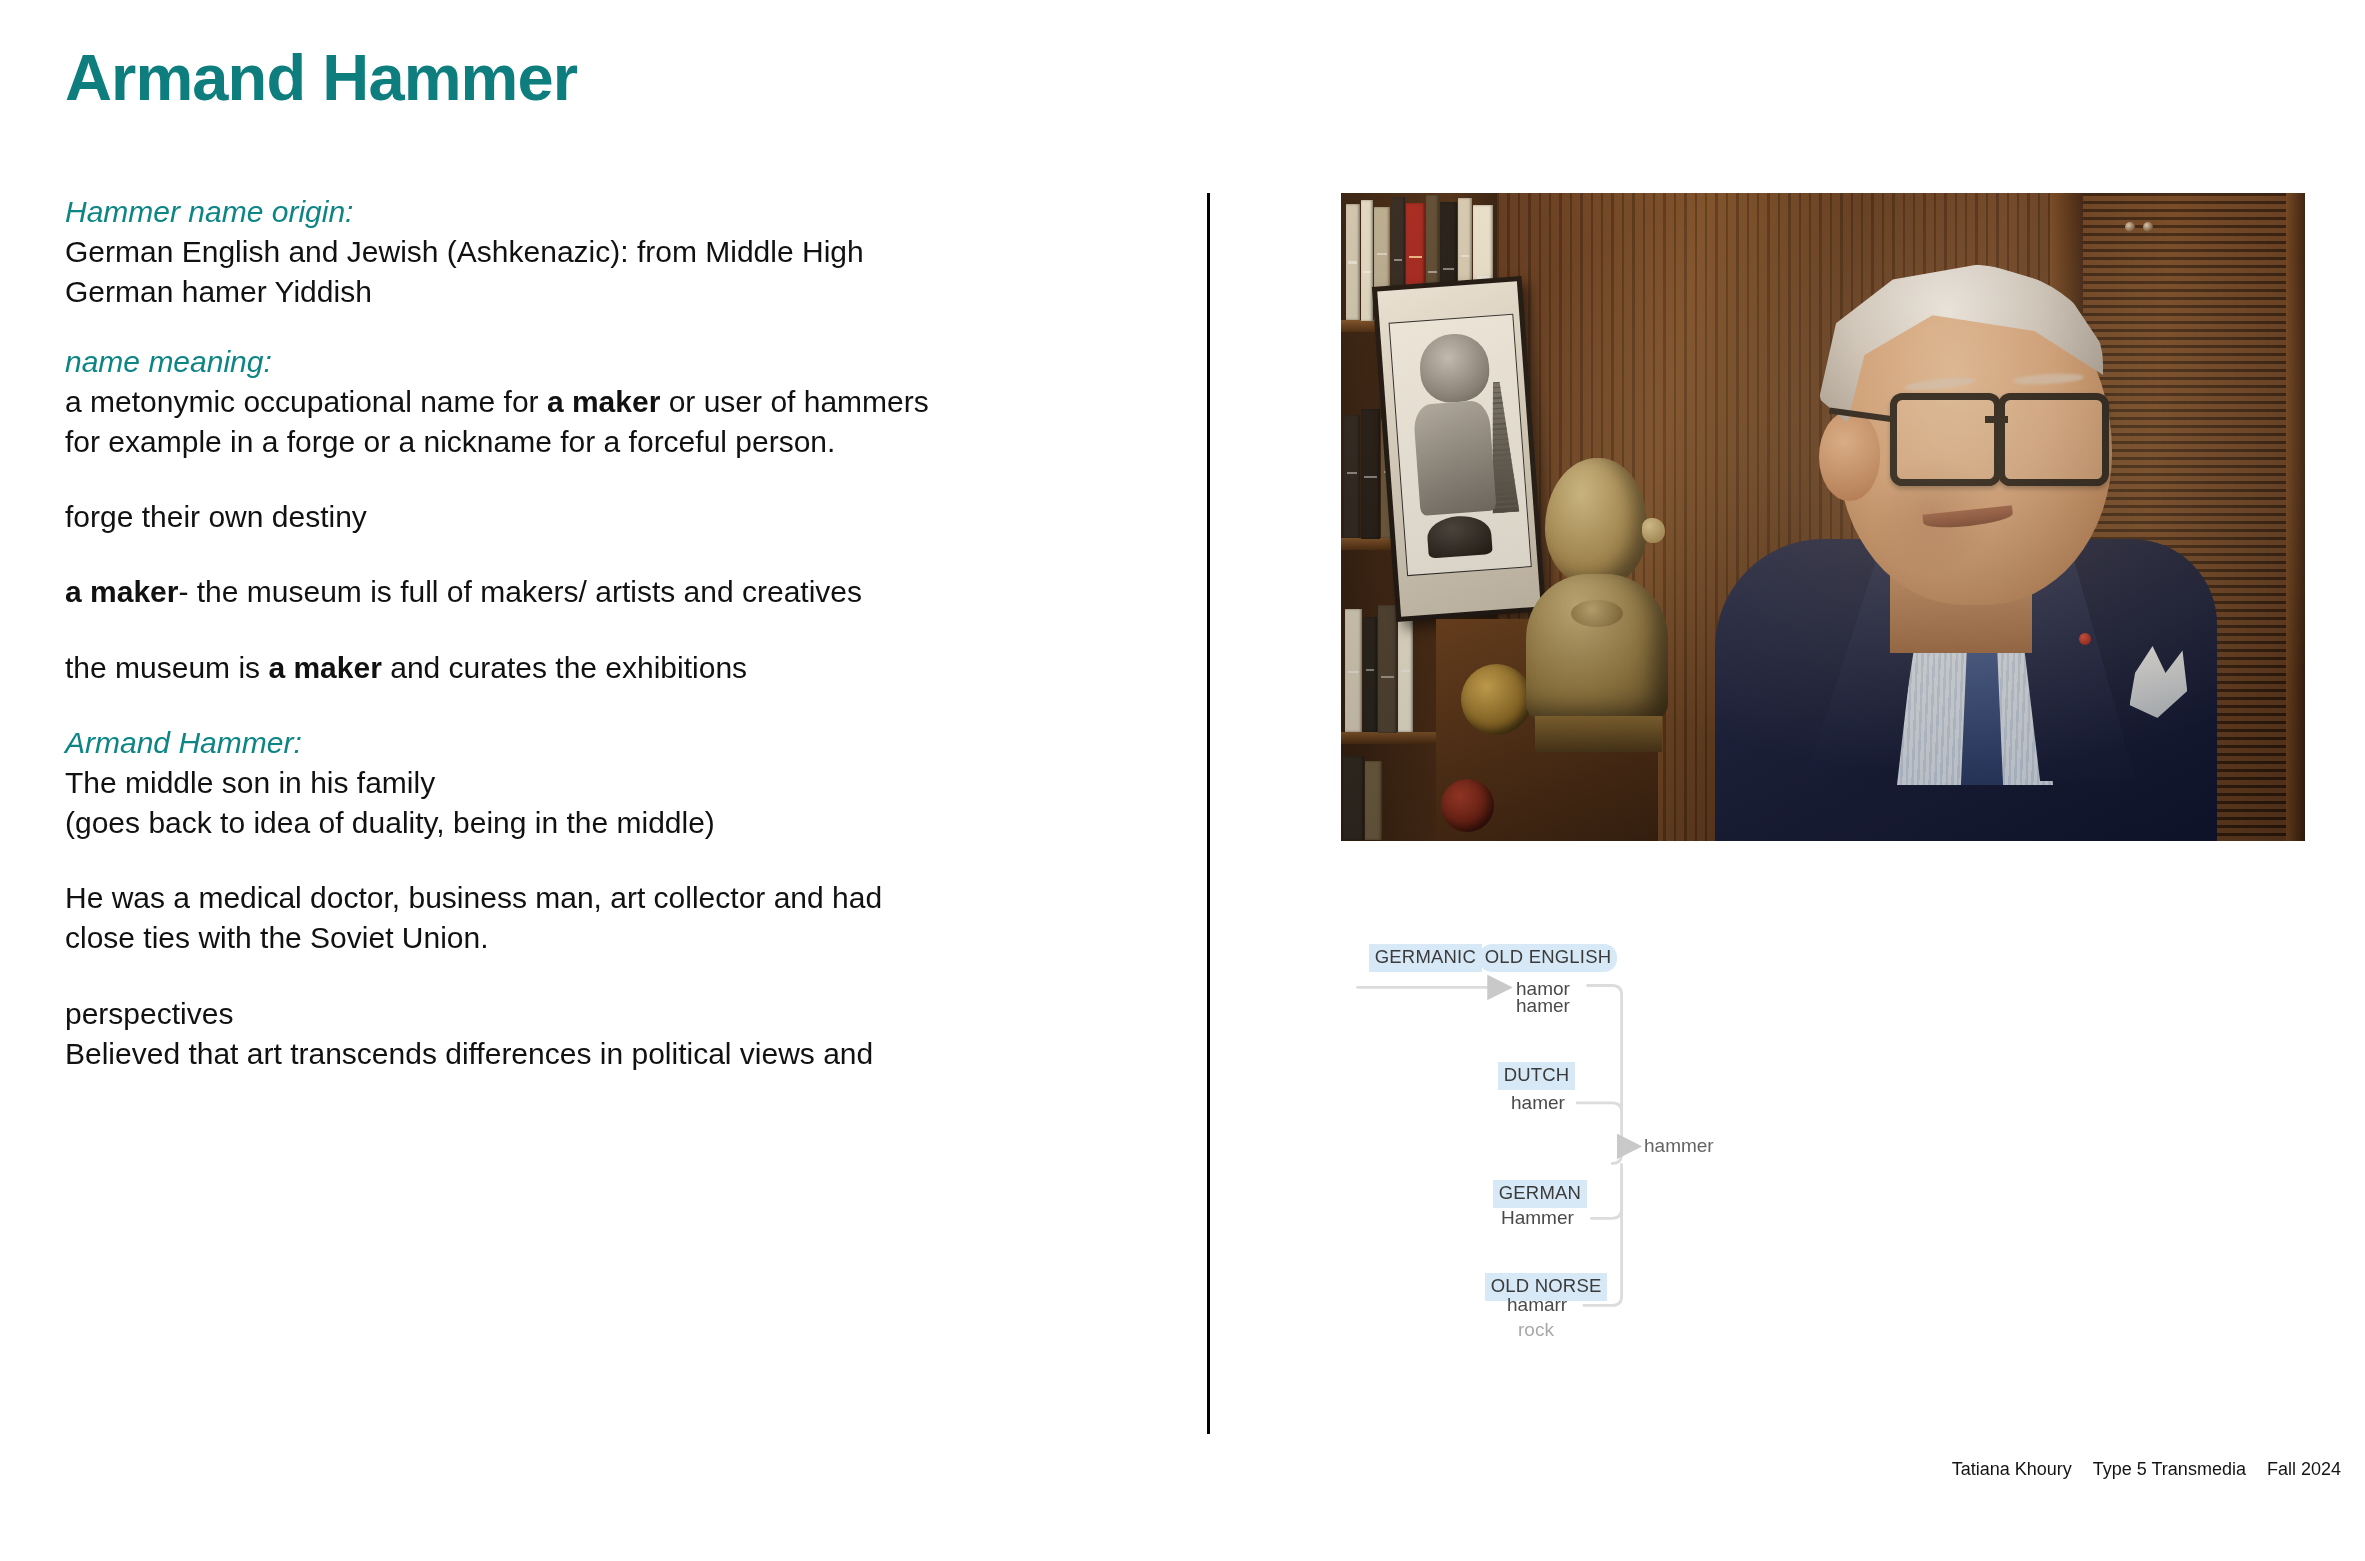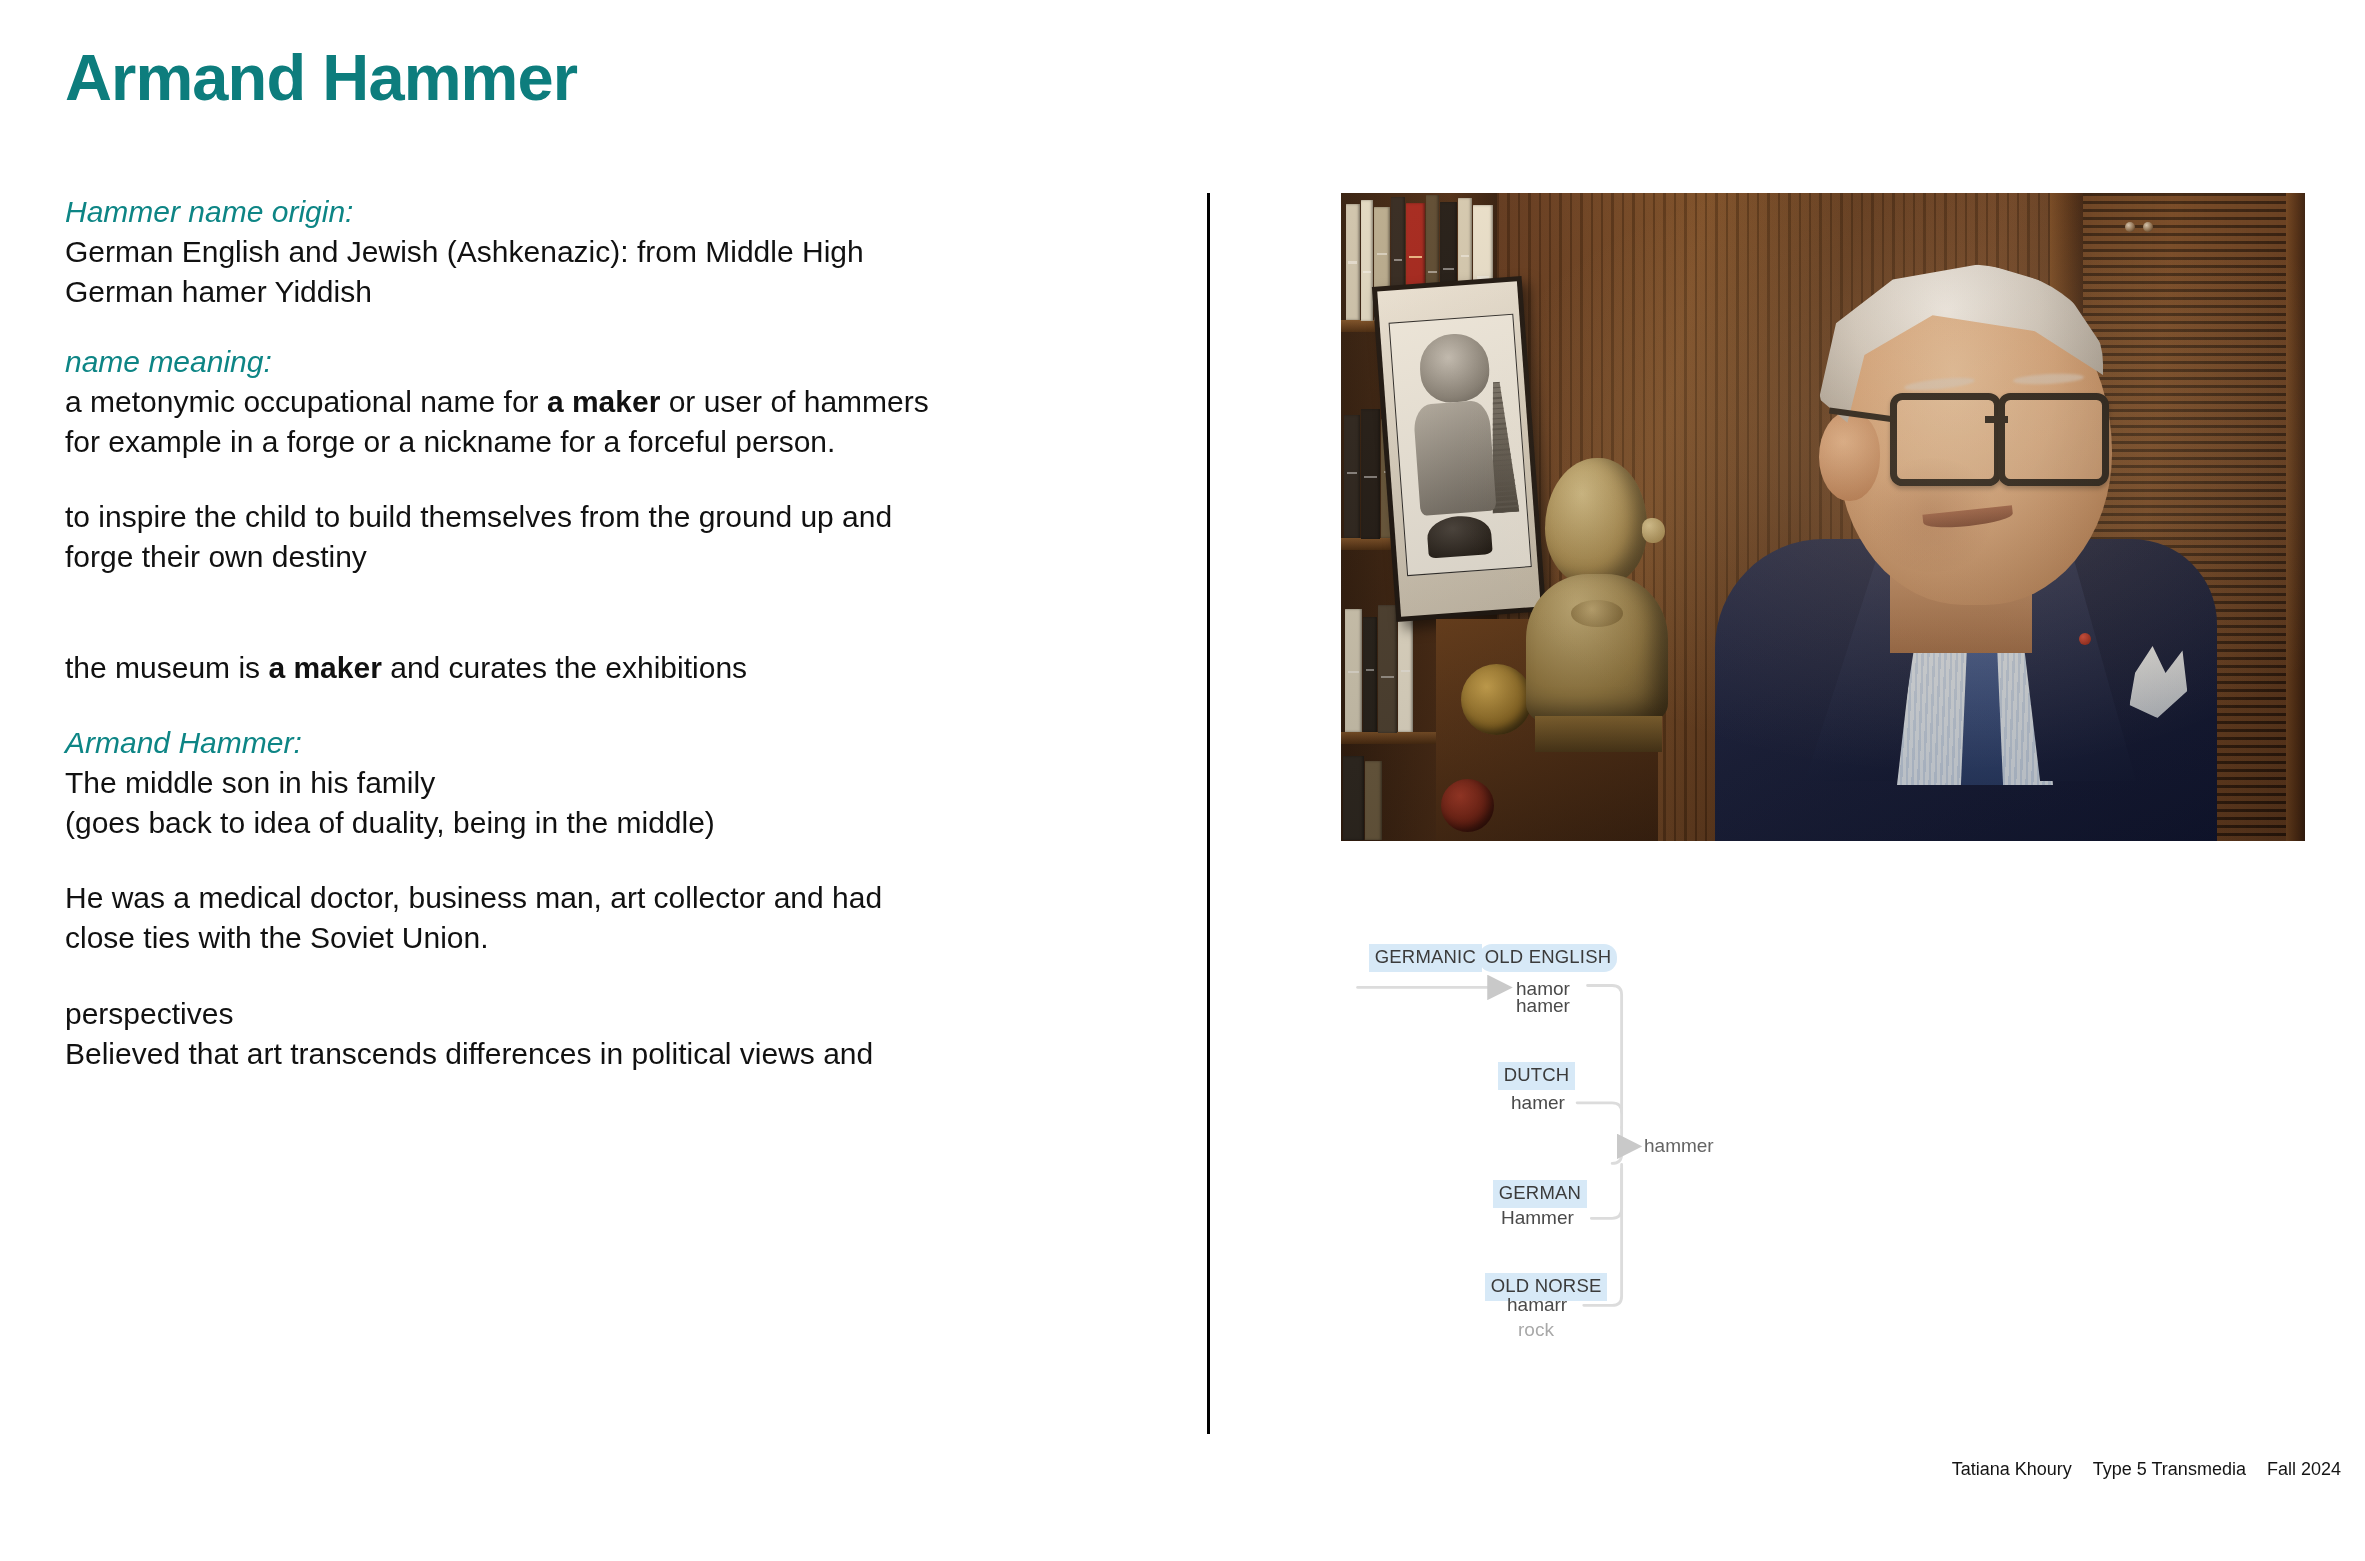--- a/index.html
+++ b/index.html
@@ -449,25 +449,27 @@
     <div class="gap-md"></div>
 
     <div class="block">
       <p class="heading">name meaning:</p>
       <p class="para">a metonymic occupational name for <b>a maker</b> or user of hammers</p>
       <p class="para">for example in a forge or a nickname for a forceful person.</p>
     </div>
     <div class="gap-lg"></div>
 
     <div class="block">
-      <p class="para">to inspire the child to build themselves from the ground up and</p>
       <p class="para">forge their own destiny</p>
     </div>
     <div class="gap-lg"></div>
 
+    <div class="block">
+      <p class="para"><b>a maker</b>- the museum is full of makers/ artists and creatives</p>
+    </div>
     <div class="gap-lg"></div>
 
     <div class="block">
       <p class="para">the museum is <b>a maker</b> and curates the exhibitions</p>
     </div>
     <div class="gap-lg"></div>
 
     <div class="block">
       <p class="heading">Armand Hammer:</p>
       <p class="para">The middle son in his family</p>

